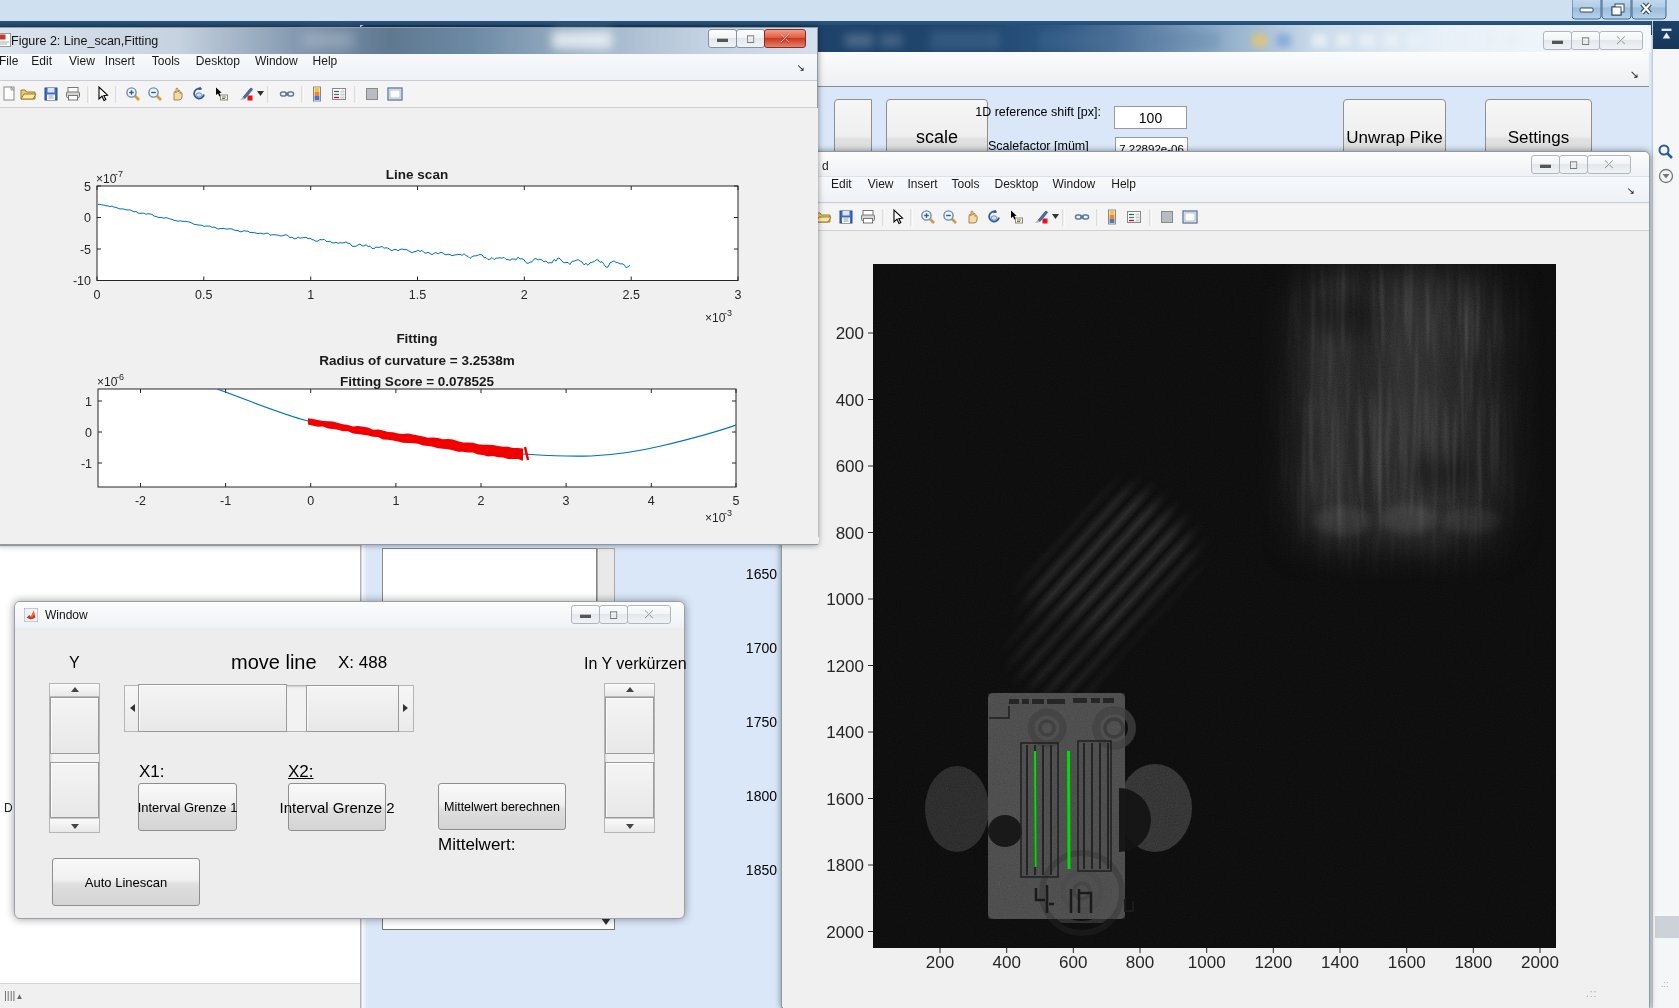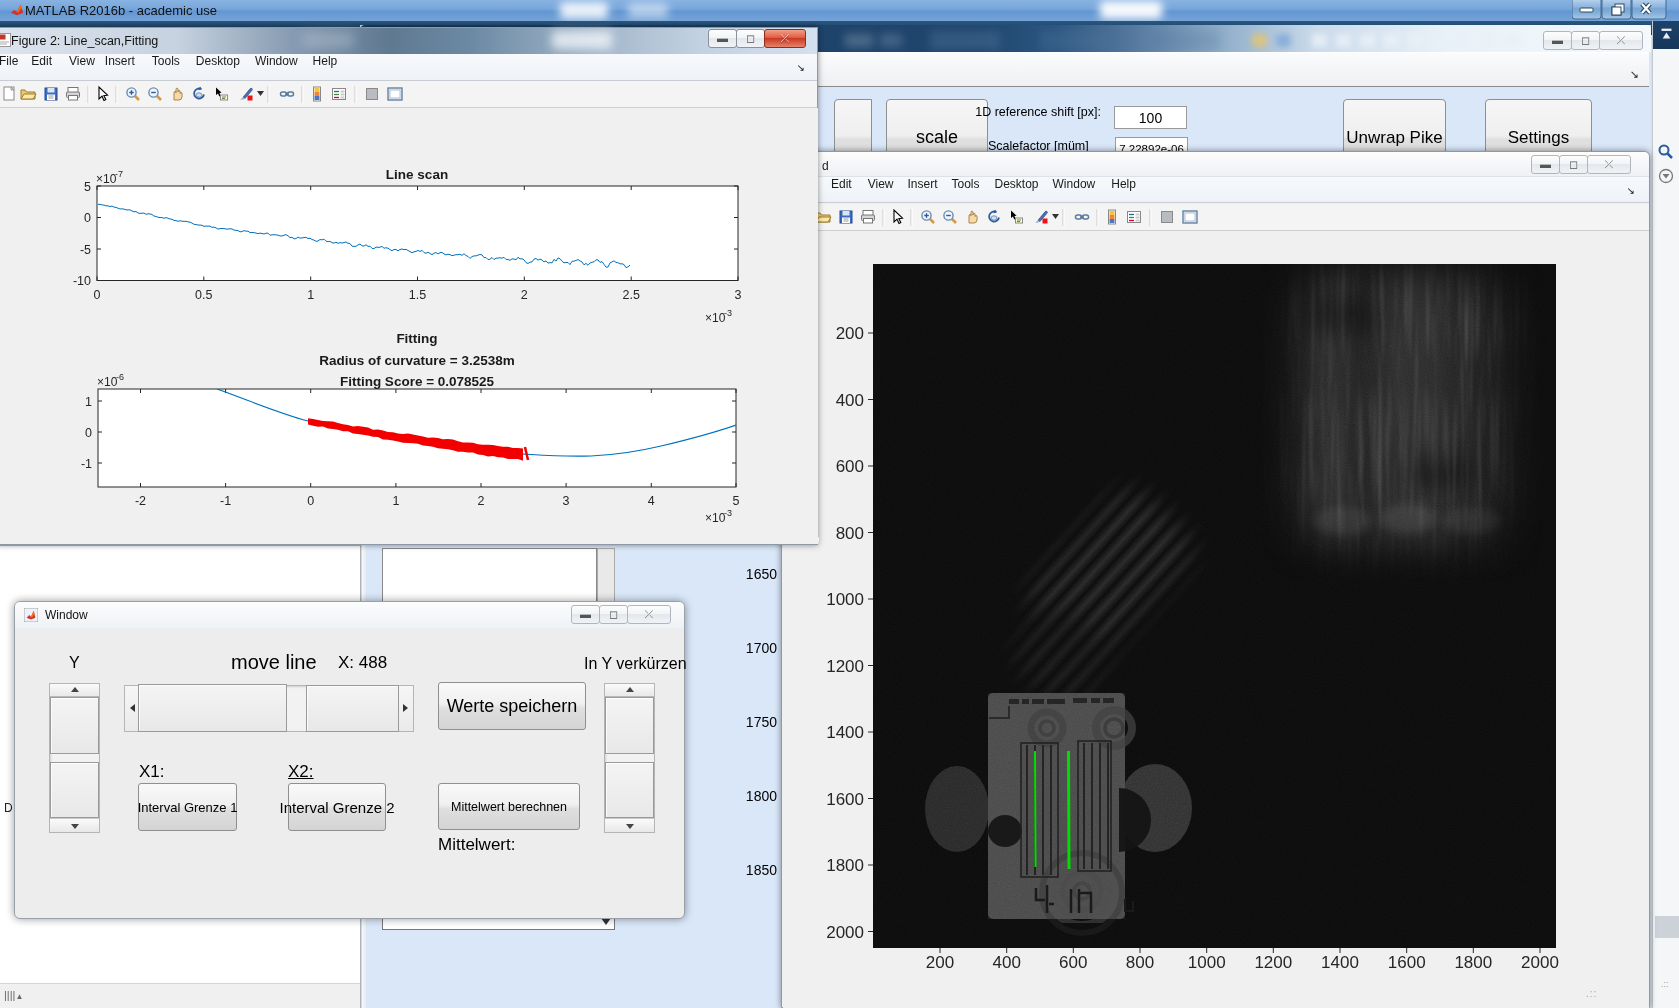--- a/index.html
+++ b/index.html
@@ -30,30 +30,20 @@
 #sliderwin { left:14px; top:601px; width:671px; height:318px; background:#ededed; border:1px solid #9aa0a8; border-radius:6px; box-shadow:0 0 8px rgba(0,0,0,.4); }
 .sbtn { position:absolute; white-space:nowrap; border:1px solid #8e9090; border-radius:3px; background:linear-gradient(#f9f9f9 0%,#f0f0f0 45%,#dfdfdf 55%,#d4d4d4 100%); display:flex; align-items:center; justify-content:center; color:#000; }
 .trough { position:absolute; background:#f2f2f2; border:1px solid #b5b5b5; box-shadow:inset 1px 1px 2px rgba(0,0,0,.15); }
 .thumb { position:absolute; background:linear-gradient(#f4f4f4,#e8e8e8); border:1px solid #9a9a9a; box-shadow:1px 1px 0 rgba(255,255,255,.8) inset; }
 .lbl { position:absolute; color:#000; white-space:nowrap; }
 </style>
 </head>
 <body>
 <div id="stage">
 
-  <div id="titlebar" class="abs">
-    <svg id="mlicon" class="abs" viewBox="0 0 16 16">
-        <polygon points="1,11 5,8 8,10 12,2 15,11 8,14" fill="#c33"></polygon>
-        <polygon points="8,10 12,2 13,6 9,12" fill="#f60"></polygon>
-      </svg>
-    <div class="ttext">MATLAB R2016b - academic use</div>
-    <div class="blob" style="left:560px; top:2px; width:48px; height:17px;"></div>
-    <div class="blob" style="left:1100px; top:1px; width:62px; height:18px; opacity:.95;"></div>
-      <div class="blob" style="left:628px; top:3px; width:40px; height:15px; opacity:.5;"></div>
-  </div>
   <div id="navstrip" class="abs"></div>
 
   <svg class="abs" style="left:1572px; top:0;" width="100" height="21" viewBox="0 0 100 21">
     <defs>
         <linearGradient id="cbg" x1="0" y1="0" x2="0" y2="1">
           <stop offset="0" stop-color="#cfe2f3" stop-opacity=".9"></stop>
           <stop offset=".45" stop-color="#9dc0e0" stop-opacity=".55"></stop>
           <stop offset=".5" stop-color="#7aa6cf" stop-opacity=".6"></stop>
           <stop offset="1" stop-color="#b5d2ea" stop-opacity=".8"></stop>
         </linearGradient>
@@ -626,24 +616,24 @@
         <div class="lbl" style="left:569px; top:53px; font-size:16px;">In Y verkürzen</div>
         <div class="trough" style="left:109px; top:83px; width:290px; height:47px;"></div>
         <div class="abs" style="left:110px; top:84px; width:13px; height:45px; background:linear-gradient(#f6f6f6,#eaeaea);">
           <div style="margin:18px 0 0 3px; width:0; height:0; border:4px solid transparent; border-right:5px solid #333; margin-left:1px;"></div>
         </div>
         <div class="thumb" style="left:123px; top:82px; width:149px; height:48px;"></div>
         <div class="thumb" style="left:291px; top:83px; width:93px; height:47px;"></div>
         <div class="abs" style="left:384px; top:84px; width:14px; height:45px; background:linear-gradient(#f6f6f6,#eaeaea);">
           <div style="margin:18px 0 0 4px; width:0; height:0; border:4px solid transparent; border-left:5px solid #333;"></div>
         </div>
-        <div class="sbtn" style="left:423px; top:80px; width:148px; height:48px; font-size:18px;">Werte speichern</div>
         <div class="lbl" style="left:124px; top:160px; font-size:17px;">X1:</div>
         <div class="lbl" style="left:273px; top:160px; font-size:17px;text-decoration:underline;">X2:</div>
         <div class="sbtn" style="left:123px; top:181px; width:99px; height:48px; font-size:13px;">Interval Grenze 1</div>
         <div class="sbtn" style="left:273px; top:181px; width:98px; height:48px; font-size:15px;">Interval Grenze 2</div>
-        <div class="sbtn" style="left:423px; top:181px; width:142px; height:47px; font-size:12.5px;">Mittelwert berechnen</div>
+        <div class="sbtn" style="left:423px; top:181px; width:128px; height:47px; font-size:12.5px;">Mittelwert berechnen</div>
         <div class="lbl" style="left:423px; top:233px; font-size:17px;">Mittelwert:</div>
+        <div class="sbtn" style="left:37px; top:256px; width:148px; height:48px; font-size:13px;">Auto Linescan</div>
       </div>
   </div>
   <div class="abs" style="left:1586px; top:988px; color:#9aa; font-size:10px; letter-spacing:1px;">.::</div>
 
 </div>
 
 </body></html>

